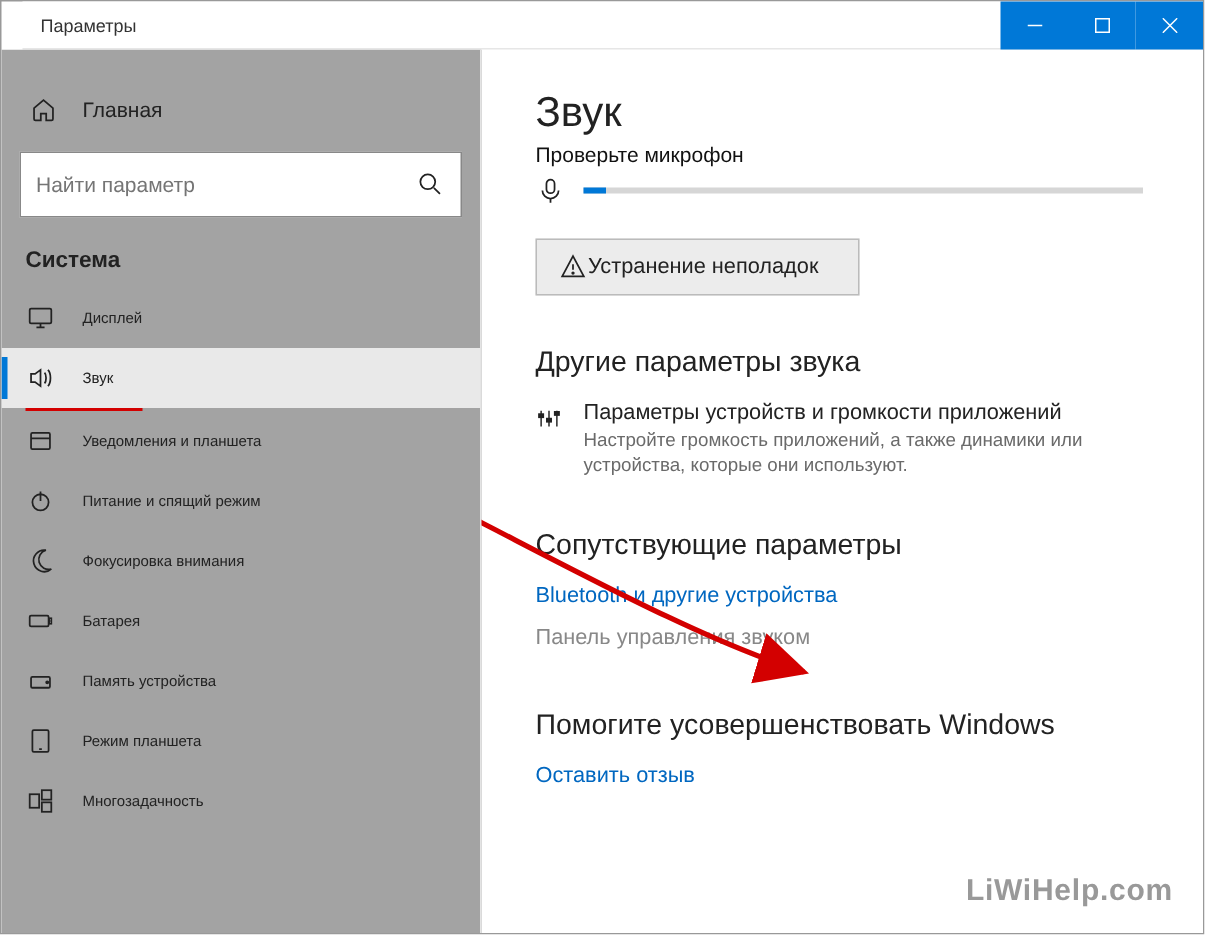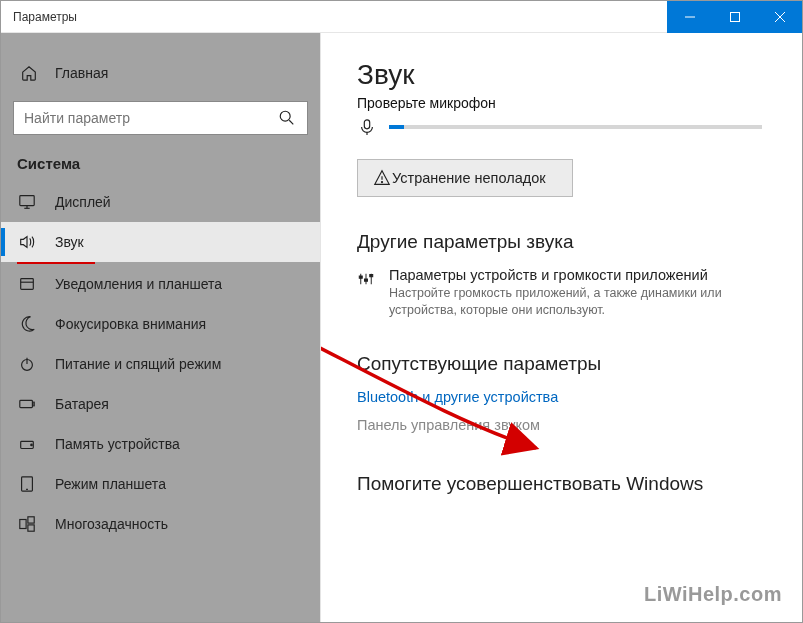--- a/index.html
+++ b/index.html
@@ -12,20 +12,21 @@
     font-size: 14px;
     color: #222;
   }
   .window { display: flex; flex-direction: column; height: 100%; border: 1px solid #999; }
   .titlebar {
     height: 32px;
     background: #fff;
     display: flex;
     align-items: center;
     border-bottom: 1px solid #e6e6e6;
+    margin-left: 14px;
   }
   .titlebar-title { flex: 1; padding-left: 12px; font-size: 12px; color: #333; }
   .titlebar-btn {
     width: 45px; height: 32px;
     display: flex; align-items: center; justify-content: center;
     background: #0078d7; color: #fff;
   }
   .titlebar-btn.close { background: #0078d7; }
   .titlebar-btn svg { width: 10px; height: 10px; }
   .body { display: flex; flex: 1; overflow: hidden; }
@@ -39,34 +40,34 @@
   }
   .home-row {
     display: flex; align-items: center;
     padding: 8px 18px; gap: 16px;
     font-size: 14px;
   }
   .search-row { padding: 10px 12px 16px 12px; }
   .search-box {
     display: flex; align-items: center;
     border: 1px solid #888; background: #fff;
-    height: 34px; padding: 0 10px;
+    height: 44px; padding: 0 10px;
   }
   .search-box input {
     flex: 1; border: none; outline: none; font-size: 14px; color: #555;
     background: transparent;
   }
   .cat-header {
     padding: 4px 16px 10px 16px;
     font-weight: 600; font-size: 15px;
   }
   .nav-item {
     display: flex; align-items: center;
     padding: 10px 16px; gap: 18px;
-    font-size: 14px;
+    font-size: 10px;
     cursor: default;
     position: relative;
   }
   .nav-item.active::before {
     content: "";
     position: absolute; left: 0; top: 6px; bottom: 6px; width: 4px;
     background: #0078d7;
   }
   .nav-item.active { background: #e9e9e9; }
   .nav-icon { width: 20px; height: 20px; display: flex; align-items: center; justify-content: center; color: #222; }
@@ -185,34 +186,34 @@
               <rect x="3" y="4" width="14" height="12" rx="1"></rect>
               <line x1="3" y1="8" x2="17" y2="8"></line>
             </svg>
           </span>
         <span>Уведомления и планшета</span>
       </div>
 
       <div class="nav-item">
         <span class="nav-icon">
             <svg viewBox="0 0 20 20">
-              <path d="M14 2a8 8 0 1 0 4 14 7 7 0 0 1-4-14z"></path>
-            </svg>
-          </span>
-        <span>Фокусировка внимания</span>
-      </div>
-
-      <div class="nav-item">
-        <span class="nav-icon">
-            <svg viewBox="0 0 20 20">
               <circle cx="10" cy="11" r="6"></circle>
               <line x1="10" y1="3" x2="10" y2="10"></line>
             </svg>
           </span>
         <span>Питание и спящий режим</span>
+      </div>
+
+      <div class="nav-item">
+        <span class="nav-icon">
+            <svg viewBox="0 0 20 20">
+              <path d="M14 2a8 8 0 1 0 4 14 7 7 0 0 1-4-14z"></path>
+            </svg>
+          </span>
+        <span>Фокусировка внимания</span>
       </div>
 
       <div class="nav-item">
         <span class="nav-icon">
             <svg viewBox="0 0 20 20">
               <rect x="2" y="6" width="14" height="8" rx="1"></rect>
               <rect x="16.5" y="8" width="1.5" height="4"></rect>
             </svg>
           </span>
         <span>Батарея</span>
@@ -293,20 +294,21 @@
           <div class="option-title">Параметры устройств и громкости приложений</div>
           <div class="option-desc">Настройте громкость приложений, а также динамики или устройства, которые они используют.</div>
         </div>
       </div>
 
       <div class="section-title">Сопутствующие параметры</div>
       <span class="link">Bluetooth и другие устройства</span>
       <span class="link muted" style="margin-top:6px;">Панель управления звуком</span>
 
       <div class="section-title" style="margin-top:40px;">Помогите усовершенствовать Windows</div>
+      <span class="link">Оставить отзыв</span>
 
       <svg class="arrow-svg" style="left:-200px; top:230px;" width="430" height="220">
         <defs>
           <marker id="ah" markerWidth="12" markerHeight="12" refX="9" refY="5" orient="auto">
             <path d="M0,0 L10,5 L0,10 z" fill="#d30000"></path>
           </marker>
         </defs>
         <path d="M35,15 C120,30 300,150 415,185" stroke="#d30000" stroke-width="3.5" fill="none" marker-end="url(#ah)"></path>
       </svg>
 

